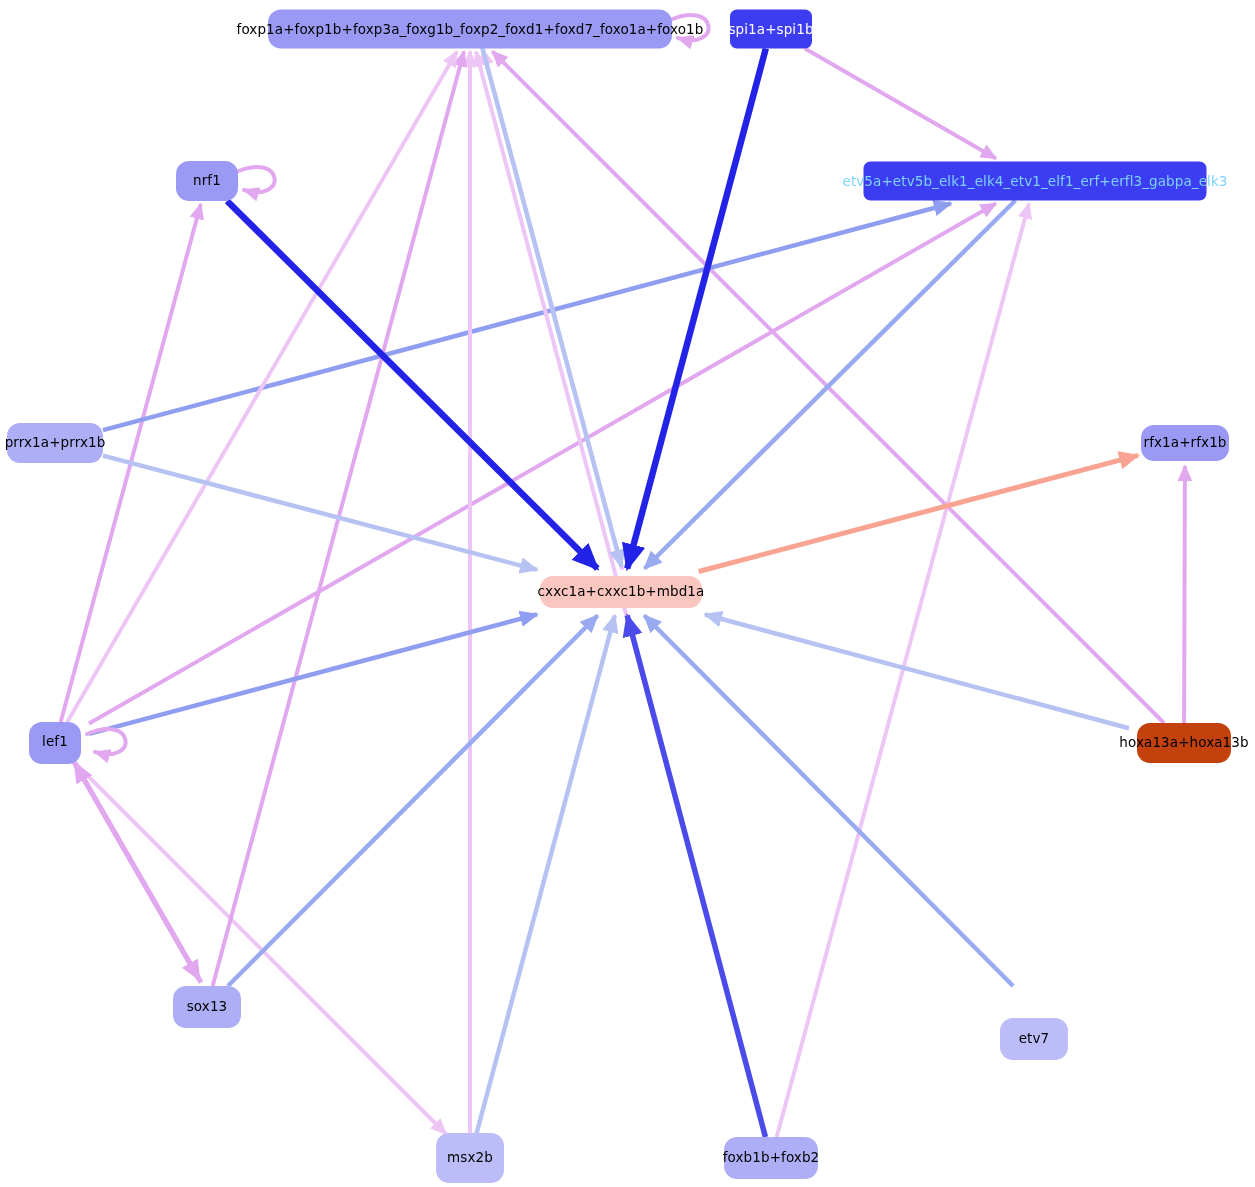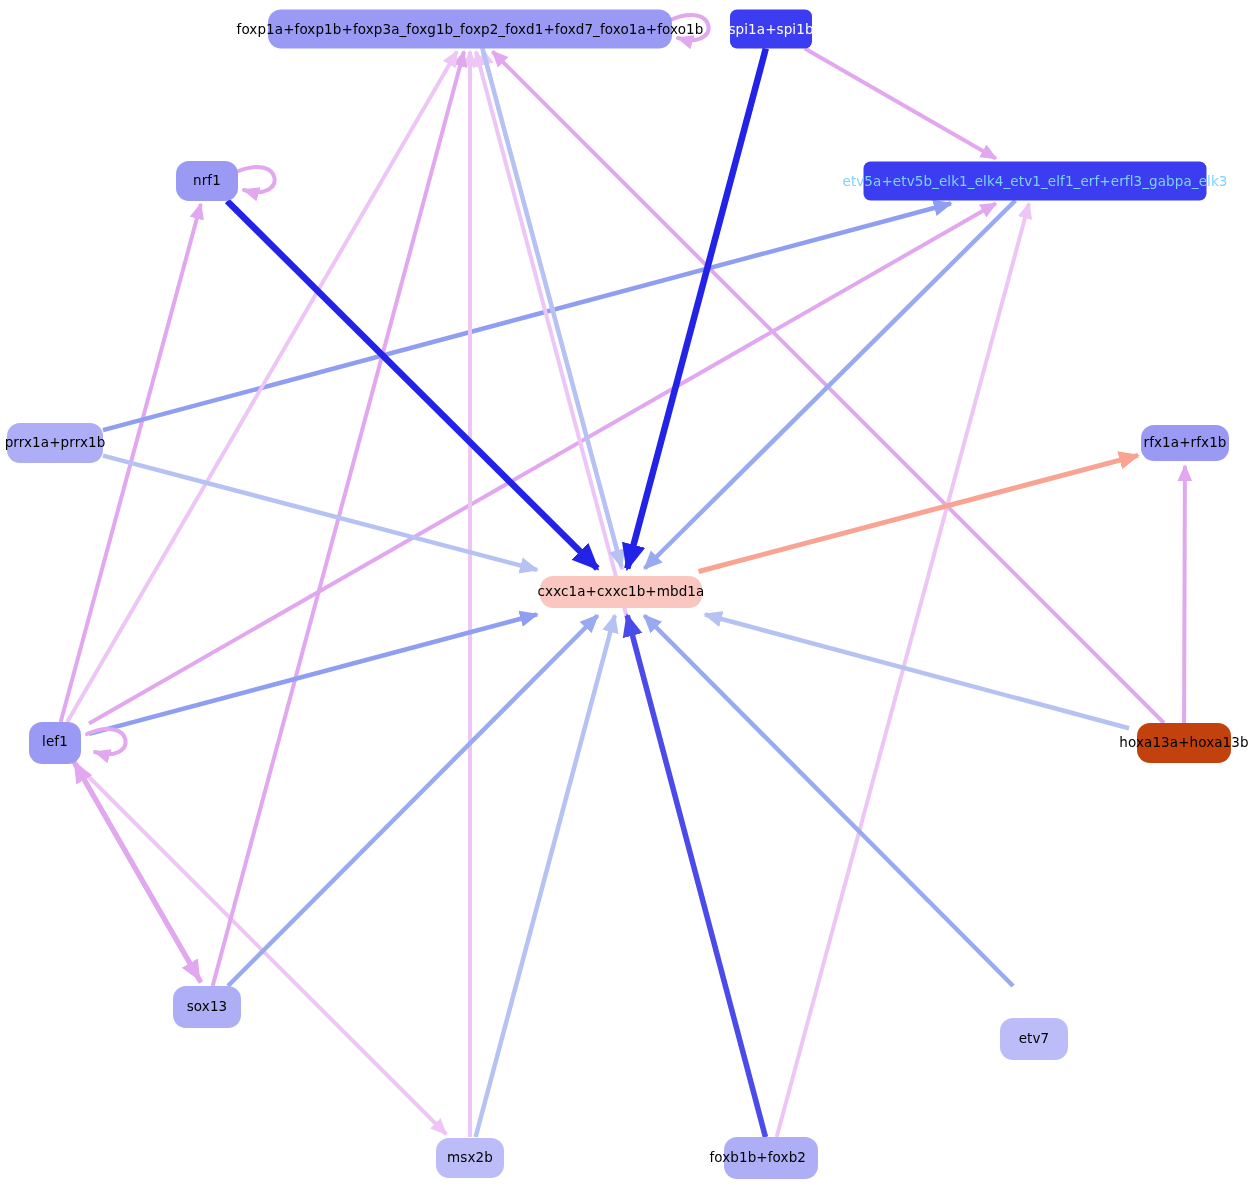--- a/index.html
+++ b/index.html
@@ -140,20 +140,20 @@
       </div>
       <div class="node" style="left: 1184px; top: 743px; width: 94px; height: 40px; background: #c2410c; color: rgb(0, 0, 0);">
         <span>hoxa13a+hoxa13b</span>
       </div>
       <div class="node" style="left: 207px; top: 1007px; width: 68px; height: 42px; background: rgb(174, 174, 247); color: rgb(0, 0, 0);">
         <span>sox13</span>
       </div>
       <div class="node" style="left: 1034px; top: 1007px; width: 68px; height: 42px; background: rgb(188, 188, 248); color: rgb(0, 0, 0); margin-top: 32px;">
         <span>etv7</span>
       </div>
-      <div class="node" style="left: 470px; top: 1158px; width: 68px; height: 40px; background: rgb(188, 188, 248); color: rgb(0, 0, 0); justify-content: center;">
+      <div class="node" style="left: 470px; top: 1158px; width: 68px; height: 50px; background: rgb(188, 188, 248); color: rgb(0, 0, 0); justify-content: center;">
         <span>msx2b</span>
       </div>
-      <div class="node" style="left: 771px; top: 1158px; width: 94px; height: 42px; background: rgb(174, 174, 247); color: rgb(0, 0, 0); justify-content: flex-end;">
+      <div class="node" style="left: 771px; top: 1158px; width: 94px; height: 42px; background: rgb(174, 174, 247); color: rgb(0, 0, 0);">
         <span>foxb1b+foxb2</span>
       </div>
     </div>
 </div>
 
 </body></html>

